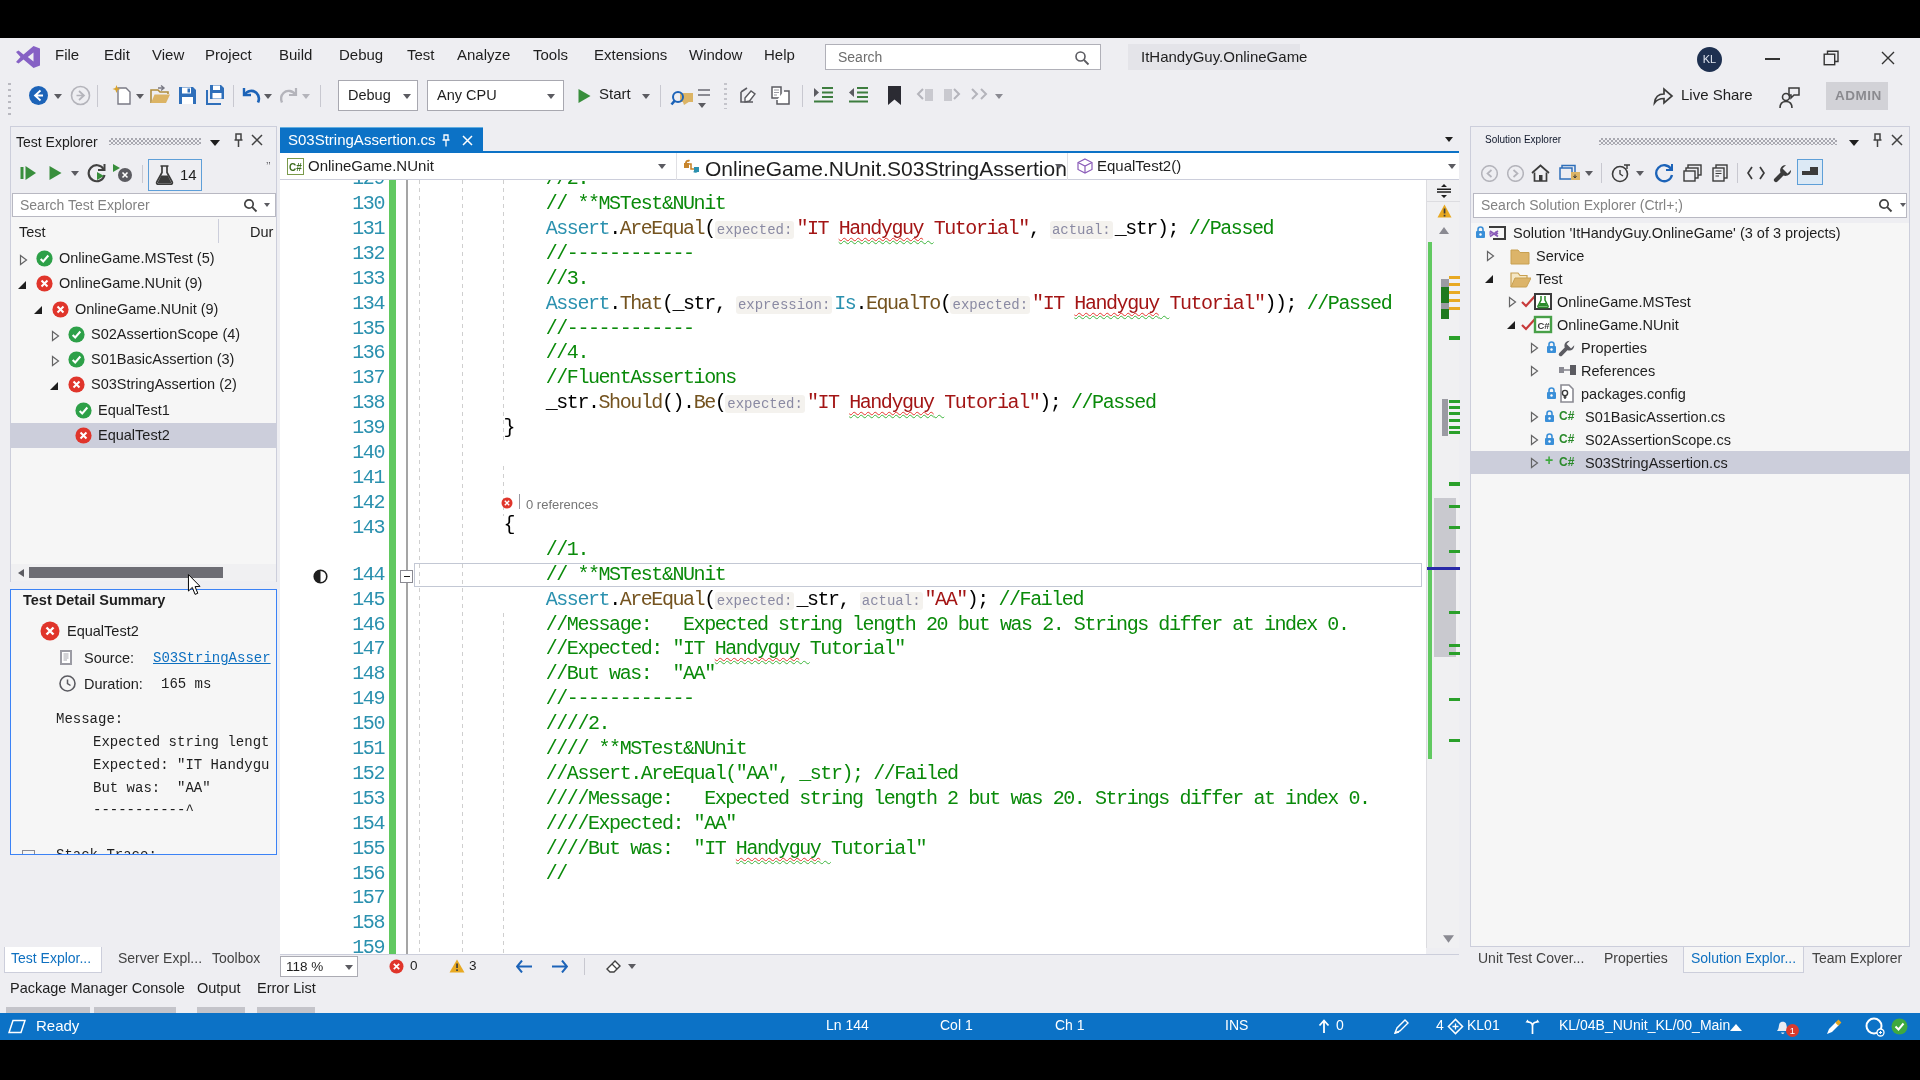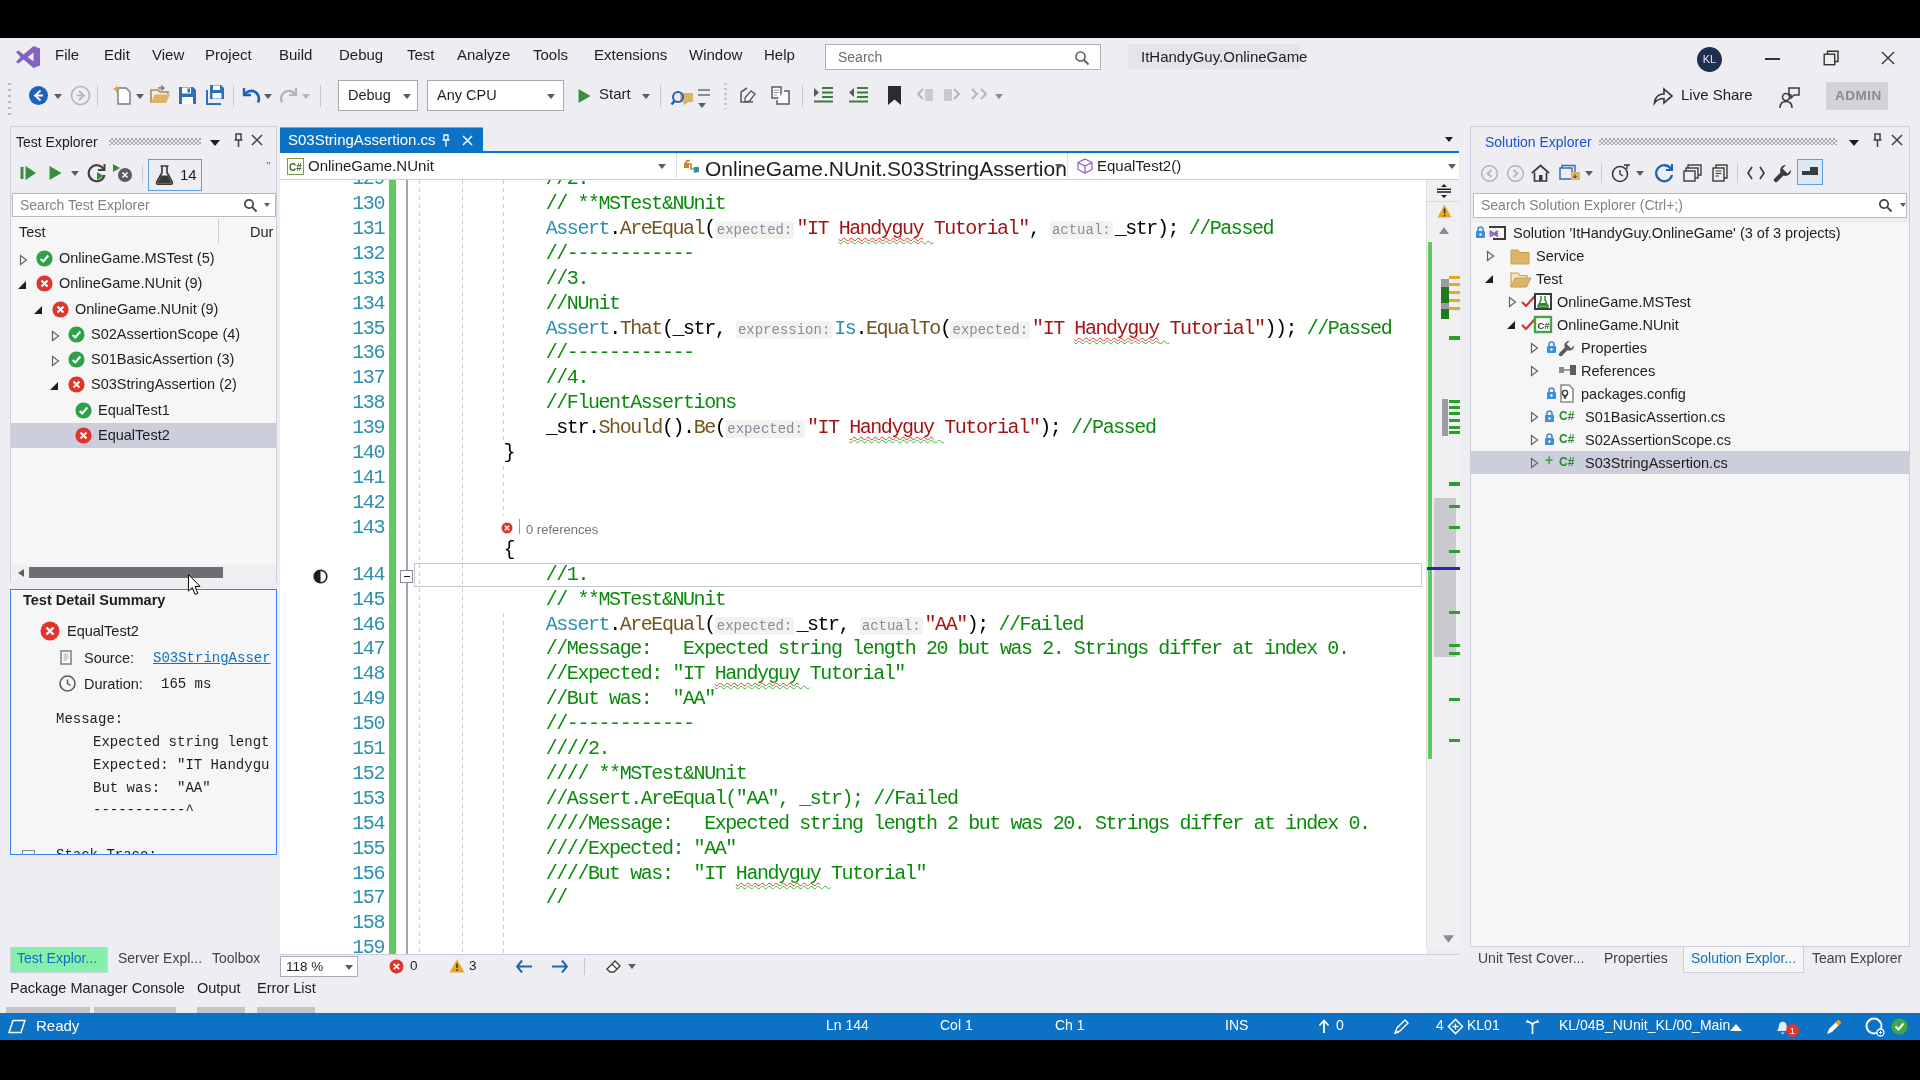--- a/index.html
+++ b/index.html
@@ -470,21 +470,20 @@
         <div>158</div>
         <div>159</div>
     </div>
 
     <div id="code" class="abs" style="left:139px;top:-12.85px;">
       <div class="cl"><span class="c">            //2.</span></div>
       <div class="cl"><span class="c">            // **MSTest&amp;NUnit</span></div>
       <div class="cl">            <span class="t">Assert</span>.<span class="m">AreEqual</span>(<span class="h">expected:</span><span class="s">"IT <span class="sqg"><span class="sqr">Handyguy</span> </span>Tutorial"</span>, <span class="h">actual:</span>_str); <span class="c">//Passed</span></div>
       <div class="cl"><span class="c">            //------------</span></div>
       <div class="cl"><span class="c">            //3.</span></div>
-      <div class="cl"><span class="c">            //NUnit</span></div>
       <div class="cl">            <span class="t">Assert</span>.<span class="m">That</span>(_str, <span class="h">expression:</span><span class="t">Is</span>.<span class="m">EqualTo</span>(<span class="h">expected:</span><span class="s">"IT <span class="sqg"><span class="sqr">Handyguy</span> </span>Tutorial"</span>)); <span class="c">//Passed</span></div>
       <div class="cl"><span class="c">            //------------</span></div>
       <div class="cl"><span class="c">            //4.</span></div>
       <div class="cl"><span class="c">            //FluentAssertions</span></div>
       <div class="cl">            _str.<span class="m">Should</span>().<span class="m">Be</span>(<span class="h">expected:</span><span class="s">"IT <span class="sqg"><span class="sqr">Handyguy</span> </span>Tutorial"</span>); <span class="c">//Passed</span></div>
       <div class="cl">        }</div>
       <div class="cl"></div>
       <div class="cl"></div>
       <div class="lens" style="position:relative;">
         <svg class="abs" style="left:82px;top:6px" width="12" height="12" viewBox="0 0 12 12">
@@ -586,21 +585,21 @@
     <div class="sep abs" style="left:304px;top:3px;height:17px;"></div>
     <svg class="abs" style="left:326px;top:4px" width="17" height="15" viewBox="0 0 17 15">
         <path d="M1 10 L9 2 L14 7 L8 13 L4 13 Z" fill="#fff" stroke="#424242" stroke-width="1.4"></path>
         <path d="M6 5 L11 10" stroke="#424242" stroke-width="1.2"></path>
       </svg>
     <div class="car abs" style="left:348px;top:9px;"></div>
   </div>
 </div>
 
 <div id="solexp" class="abs" style="left:1470px;top:126px;width:440px;height:821px;background:#eeeef2;border:1px solid #cccedb;">
-  <div class="abs" style="left:14px;top:7px;font-size:14px;color:#1d4ed8;">Solution Explorer</div>
+  <div class="abs" style="left:14px;top:7px;font-size:10px;color:#0f172a;">Solution Explorer</div>
   <div class="abs" style="left:128px;top:11px;width:238px;height:7px;background:repeating-conic-gradient(#a8a8b0 0 25%, transparent 0 50%) 0 0/4px 4px;"></div>
   <div class="car abs" style="left:378px;top:13px;border-top-width:6px;border-left-width:5px;border-right-width:5px;border-top-color:#1e1e1e;"></div>
   <svg class="abs" style="left:400px;top:6px" width="13" height="15" viewBox="0 0 13 15">
       <path d="M4 1 H9 V7 H4 Z M2.5 7 H10.5 M6.5 7 V14" stroke="#424242" stroke-width="1.5" fill="none"></path>
     </svg>
   <svg class="abs" style="left:420px;top:7px" width="12" height="12" viewBox="0 0 12 12">
       <path d="M1 1 L11 11 M11 1 L1 11" stroke="#424242" stroke-width="1.5"></path>
     </svg>
 
   <svg class="abs" style="left:10px;top:38px" width="17" height="17" viewBox="0 0 17 17">
@@ -783,21 +782,21 @@
         <path d="M2.5 1.5 L8.5 6 L2.5 10.5 Z" fill="#cccedb" stroke="#646465" stroke-width="1.2"></path>
       </svg>
     <div class="abs" style="left:74px;top:229px;font-size:14px;font-weight:bold;color:#3fa93f;">+</div>
     <div class="abs" style="left:88px;top:232px;font-size:12px;font-weight:bold;color:#2a8a2a;">C#</div>
     <div class="abs tt" style="left:114px;top:231.5px;">S03StringAssertion.cs</div>
   </div>
 </div>
 
 <div id="bottabs" class="abs" style="left:0;top:947px;width:1920px;height:66px;">
 
-  <div class="abs" style="left:10px;top:0;width:98px;height:26px;background:#86efac;border:1px solid #cccedb;border-top:none;">
+  <div class="abs" style="left:4px;top:0;width:98px;height:26px;background:#ffffff;border:1px solid #cccedb;border-top:none;">
     <div class="abs" style="left:6px;top:3px;font-size:14px;color:#0e70c0;white-space:nowrap;">Test Explor...</div>
   </div>
   <div class="abs" style="left:118px;top:3px;font-size:14px;color:#424242;white-space:nowrap;">Server Expl...</div>
   <div class="abs" style="left:212px;top:3px;font-size:14px;color:#424242;">Toolbox</div>
 
   <div class="abs" style="left:10px;top:33px;font-size:14.5px;color:#1e1e1e;">Package Manager Console</div>
   <div class="abs" style="left:197px;top:33px;font-size:14.5px;color:#1e1e1e;">Output</div>
   <div class="abs" style="left:257px;top:33px;font-size:14.5px;color:#1e1e1e;">Error List</div>
   <div class="abs" style="left:6px;top:59.5px;width:84px;height:7px;background:#c4c4ca;"></div>
   <div class="abs" style="left:94px;top:59.5px;width:82px;height:7px;background:#c4c4ca;"></div>

